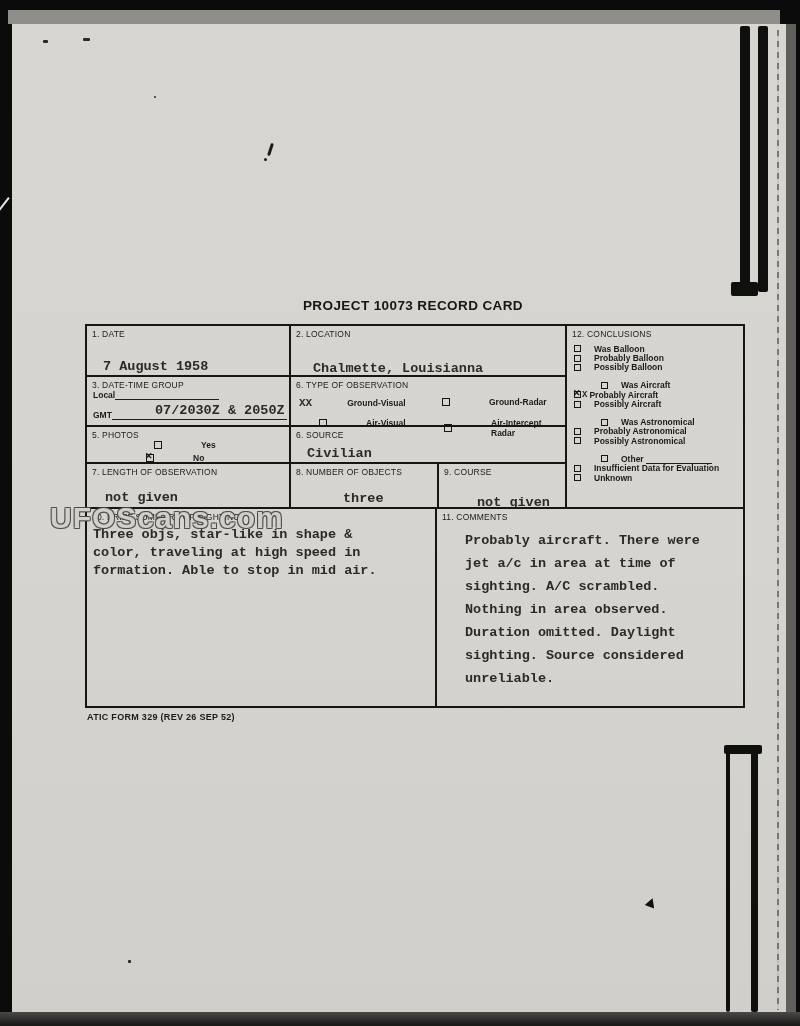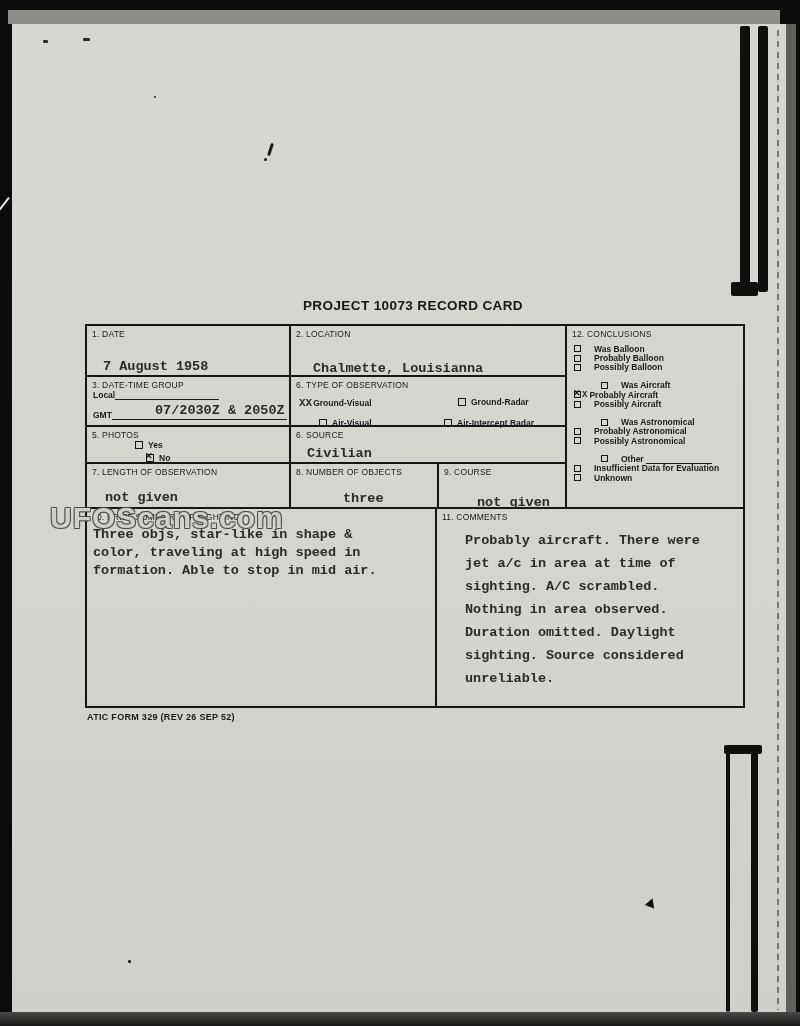--- a/index.html
+++ b/index.html
@@ -31,21 +31,21 @@
   .label{font-size:8.5px;font-weight:400;color:#1b1b1b;letter-spacing:.2px;
        padding:3px 0 0 5px;white-space:nowrap;}
   .typed{position:absolute;font-family:"Liberation Mono","DejaVu Sans Mono",monospace;
        font-size:13.5px;font-weight:700;color:#2a2a28;white-space:nowrap;}
   .typed-block{position:absolute;font-family:"Liberation Mono","DejaVu Sans Mono",monospace;
        font-size:13.5px;font-weight:700;color:#2a2a28;white-space:pre-line;}
   .cb{display:inline-block;width:6px;height:6px;border:1.6px solid #161616;position:relative;
        flex:none;background:transparent;}
   .cb.checked::after{content:"\2715";position:absolute;left:-2px;top:-4px;
        font-size:9px;font-weight:700;color:#161616;}
-  .opt{position:absolute;display:flex;align-items:center;font-size:8.5px;font-weight:700;color:#1b1b1b;}
+  .opt{position:absolute;display:flex;align-items:center;font-size:8.5px;font-weight:700;color:#1b1b1b;gap:34px;}
   .opt .cb{margin-right:5px;}
   .opt-mark{font-family:"Liberation Mono","DejaVu Sans Mono",monospace;font-size:11px;
        font-weight:700;color:#2a2a28;margin-right:1px;}
   .fillline{display:inline-block;border-bottom:1.6px solid #1d1d1b;height:10px;}
   .dtg-row{position:absolute;left:6px;font-size:8.5px;font-weight:700;color:#1b1b1b;
        display:flex;align-items:flex-end;}
   .concl-opts{position:absolute;left:7px;top:18px;right:4px;}
   .concl-row{display:flex;align-items:center;height:9.4px;font-size:8.5px;font-weight:700;color:#1b1b1b;white-space:nowrap;}
   .concl-row .cb{width:5px;height:5px;margin-right:13px;}
   .concl-row .cb.checked{margin-right:1px;}
@@ -112,39 +112,39 @@
       <div class="typed" style="left:68px;top:26px;">07/2030Z &amp; 2050Z</div>
     </div>
 
     <div class="cell bl bt" style="left:202px;top:49px;width:276px;height:50px;">
       <div class="label">6. TYPE OF OBSERVATION</div>
       <div id="type-options">
           <div class="opt" style="left: 8px; top: 20px;">
             <span class="opt-mark">XX</span>
             <span>Ground-Visual</span>
           </div>
-          <div class="opt" style="left: 167px; top: 20px;">
+          <div class="opt" style="left: 151px; top: 20px;">
             <span class="cb"></span>
             <span>Ground-Radar</span>
           </div>
           <div class="opt" style="left: 28px; top: 41px;">
             <span class="cb"></span>
             <span>Air-Visual</span>
           </div>
           <div class="opt" style="left: 153px; top: 41px;">
             <span class="cb"></span>
             <span>Air-Intercept Radar</span>
           </div>
         </div>
     </div>
 
     <div class="cell bt" style="left:0;top:99px;width:202px;height:37px;">
       <div class="label">5. PHOTOS</div>
       <div id="photos-options">
-          <div class="opt" style="left: 48px; top: 13px;">
+          <div class="opt" style="left: 67px; top: 13px;">
             <span class="cb"></span>
             <span>Yes</span>
           </div>
           <div class="opt" style="left: 59px; top: 26px;">
             <span class="cb checked"></span>
             <span>No</span>
           </div>
         </div>
     </div>
 

